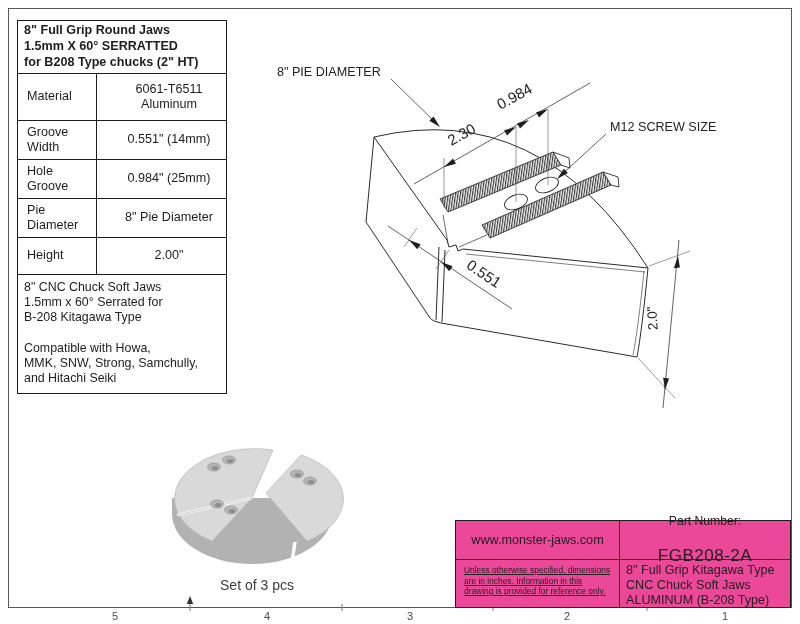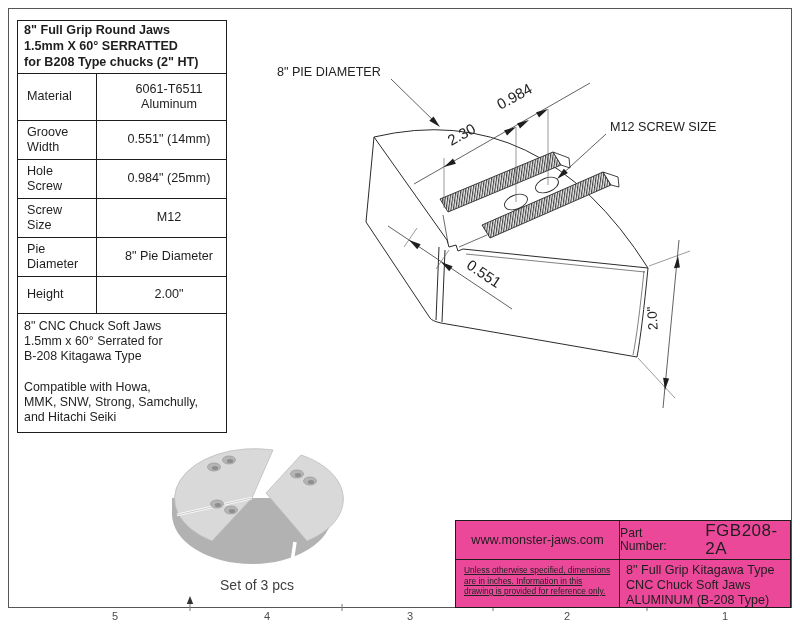--- a/index.html
+++ b/index.html
@@ -20,21 +20,21 @@
         white-space:pre-line;padding-left:15px;}
   #spec .notes{border-top:1px solid #1c1c1c;padding:5px 6px 7px 6px;
                font-size:12.4px;line-height:1.22;white-space:pre-line;}
   
   #tblock{left:455px;top:520px;width:336px;height:88px;border:1px solid #1c1c1c;
           display:grid;grid-template-columns:163px 1fr;grid-template-rows:38px 1fr;
           box-sizing:border-box;background:#ec4899;}
   #tblock > div{box-sizing:border-box;}
   .tb-site{display:flex;flex-direction:column;align-items:center;justify-content:center;
            font-size:12.6px;line-height:1.3;}
-  .tb-part{border-left:1px solid #1c1c1c;display:flex;flex-direction:row;
+  .tb-part{border-left:1px solid #1c1c1c;display:flex;flex-direction:column;
            align-items:center;justify-content:center;line-height:1.05;gap:20px;}
   .tb-part .pn-label{font-size:12.2px;}
   .tb-part .pn-value{font-size:17px;letter-spacing:.5px;}
   .tb-disc{border-top:1px solid #1c1c1c;padding:5px 4px 0 8px;font-size:8.4px;
            line-height:1.25;white-space:pre-line;color:#222;text-decoration:underline;}
   .tb-desc{border-top:1px solid #1c1c1c;border-left:1px solid #1c1c1c;
            padding:3px 4px 0 6px;font-size:12.6px;line-height:1.2;white-space:pre-line;}
   
   .rnum{font-size:11px;color:#4c4c4c;transform:translateX(-50%);top:610px;}
   
@@ -160,27 +160,22 @@
     <div class="sval">6061-T6511
 Aluminum</div>
   </div>
   <div class="srow" style="height:38px">
     <div class="slabel">Groove
 Width</div>
     <div class="sval">0.551" (14mm)</div>
   </div>
   <div class="srow" style="height:38px">
     <div class="slabel">Hole
-Screw</div>
+Groove</div>
     <div class="sval">0.984" (25mm)</div>
-  </div>
-  <div class="srow" style="height:38px">
-    <div class="slabel">Screw
-Size</div>
-    <div class="sval">M12</div>
   </div>
   <div class="srow" style="height:38px">
     <div class="slabel">Pie
 Diameter</div>
     <div class="sval">8" Pie Diameter</div>
   </div>
   <div class="srow" style="height:36px">
     <div class="slabel">Height</div>
     <div class="sval">2.00"</div>
   </div>

